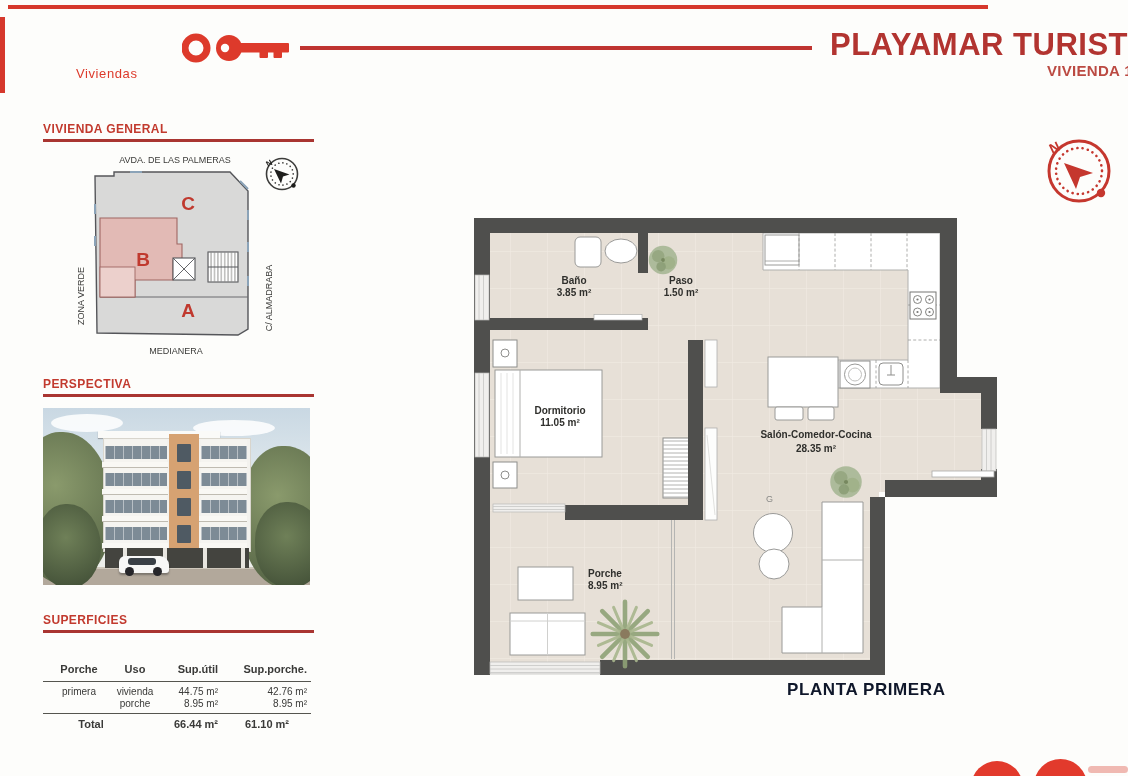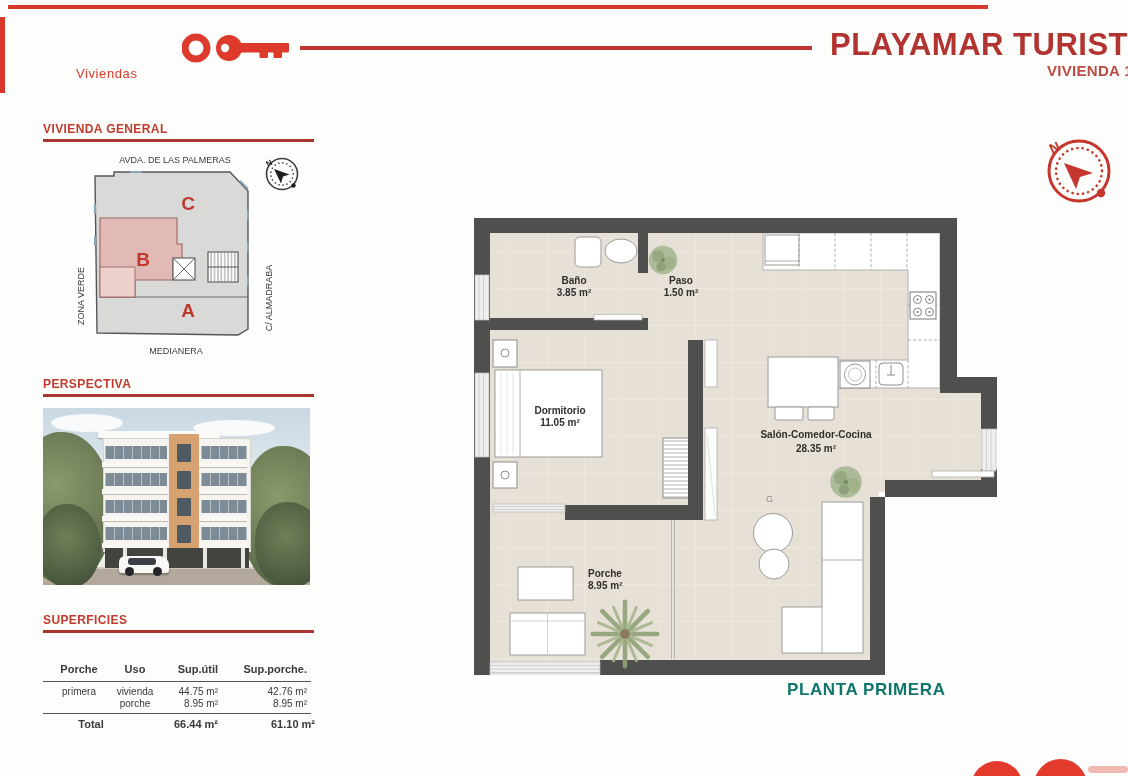--- a/index.html
+++ b/index.html
@@ -39,21 +39,21 @@
      background-image:repeating-linear-gradient(90deg,rgba(255,255,255,.45) 0 1px,transparent 1px 9px);}
   .floorb .slab{position:absolute;left:-3px;bottom:0;width:106%;height:5px;background:#f9f8f4;border-bottom:1px solid #bfbbb1;}
   #tan-band{left:66px;top:4px;width:30px;height:118px;background:#d6a272;}
   .tanwin{position:absolute;left:8px;width:14px;height:18px;background:#4f5a63;border-radius:1px;}
   #bld-ground{left:2px;top:118px;width:144px;height:20px;background:#44443f;}
   .pillar{position:absolute;top:0;width:4px;height:20px;background:#e8e6e0;}
   #car{left:76px;top:148px;width:50px;height:17px;background:#f8f8f7;border-radius:6px 9px 3px 3px;box-shadow:0 2px 2px rgba(40,40,40,.4);}
   #car-glass{position:absolute;left:9px;top:2px;width:28px;height:7px;background:#3a4046;border-radius:3px;}
   .wheel{position:absolute;bottom:-3px;width:9px;height:9px;background:#26262a;border-radius:50%;}
   
-  #plan-caption{left:787px;top:680px;font-size:17px;font-weight:600;color:#0f766e;letter-spacing:.6px;}
+  #plan-caption{left:787px;top:680px;font-size:17px;font-weight:600;color:#0f172a;letter-spacing:.6px;}
   
   .br-circle{position:absolute;border-radius:50%;background:#e23a2c;}
   #br-shaft{left:1088px;top:766px;width:40px;height:7px;background:#f0b9b2;border-radius:4px;}
   
   .rm,.ra{font:700 10px "Liberation Sans",sans-serif;fill:#2f2f2c;text-anchor:middle;}
   .pl-street{font:400 9px "Liberation Sans",sans-serif;fill:#3a3a38;text-anchor:middle;}
   .pl-block{font:700 19px "Liberation Sans",sans-serif;fill:#c0392e;text-anchor:middle;}
 </style>
 </head>
 <body>
@@ -206,21 +206,21 @@
     <span class="cell ctr" style="left:8px;top:23px;width:56px">primera</span>
     <span class="cell ctr" style="left:64px;top:23px;width:56px">vivienda</span>
     <span class="cell rgt" style="left:115px;top:23px;width:60px">44.75 m²</span>
     <span class="cell rgt" style="left:194px;top:23px;width:70px">42.76 m²</span>
     <span class="cell ctr" style="left:64px;top:35px;width:56px">porche</span>
     <span class="cell rgt" style="left:115px;top:35px;width:60px">8.95 m²</span>
     <span class="cell rgt" style="left:194px;top:35px;width:70px">8.95 m²</span>
     <div class="rule" style="top:50px"></div>
     <span class="cell tot ctr" style="left:20px;top:55px;width:56px">Total</span>
     <span class="cell tot rgt" style="left:115px;top:55px;width:60px">66.44 m²</span>
-    <span class="cell tot rgt" style="left:202px;top:55px;width:70px">61.10 m²</span>
+    <span class="cell tot rgt" style="left:176px;top:55px;width:70px">61.10 m²</span>
   </div>
 
   <svg class="abs" style="left:1044px;top:136px" width="70" height="70" viewBox="0 0 70 70">
     <circle cx="35" cy="35" r="30" fill="none" stroke="#c5372e" stroke-width="3"></circle>
     <circle cx="35" cy="35" r="23" fill="none" stroke="#c5372e" stroke-width="2.6" stroke-linecap="round" stroke-dasharray="0.1 5.2"></circle>
     <polygon points="20,27 49,37 36,41 32,53" fill="#c5372e"></polygon>
     <text transform="translate(8,18) rotate(-25)" font-size="14" font-weight="700" fill="#c5372e" font-family="Liberation Sans, sans-serif">N</text>
     <circle cx="57" cy="57" r="4.2" fill="#c5372e"></circle>
   </svg>
 

